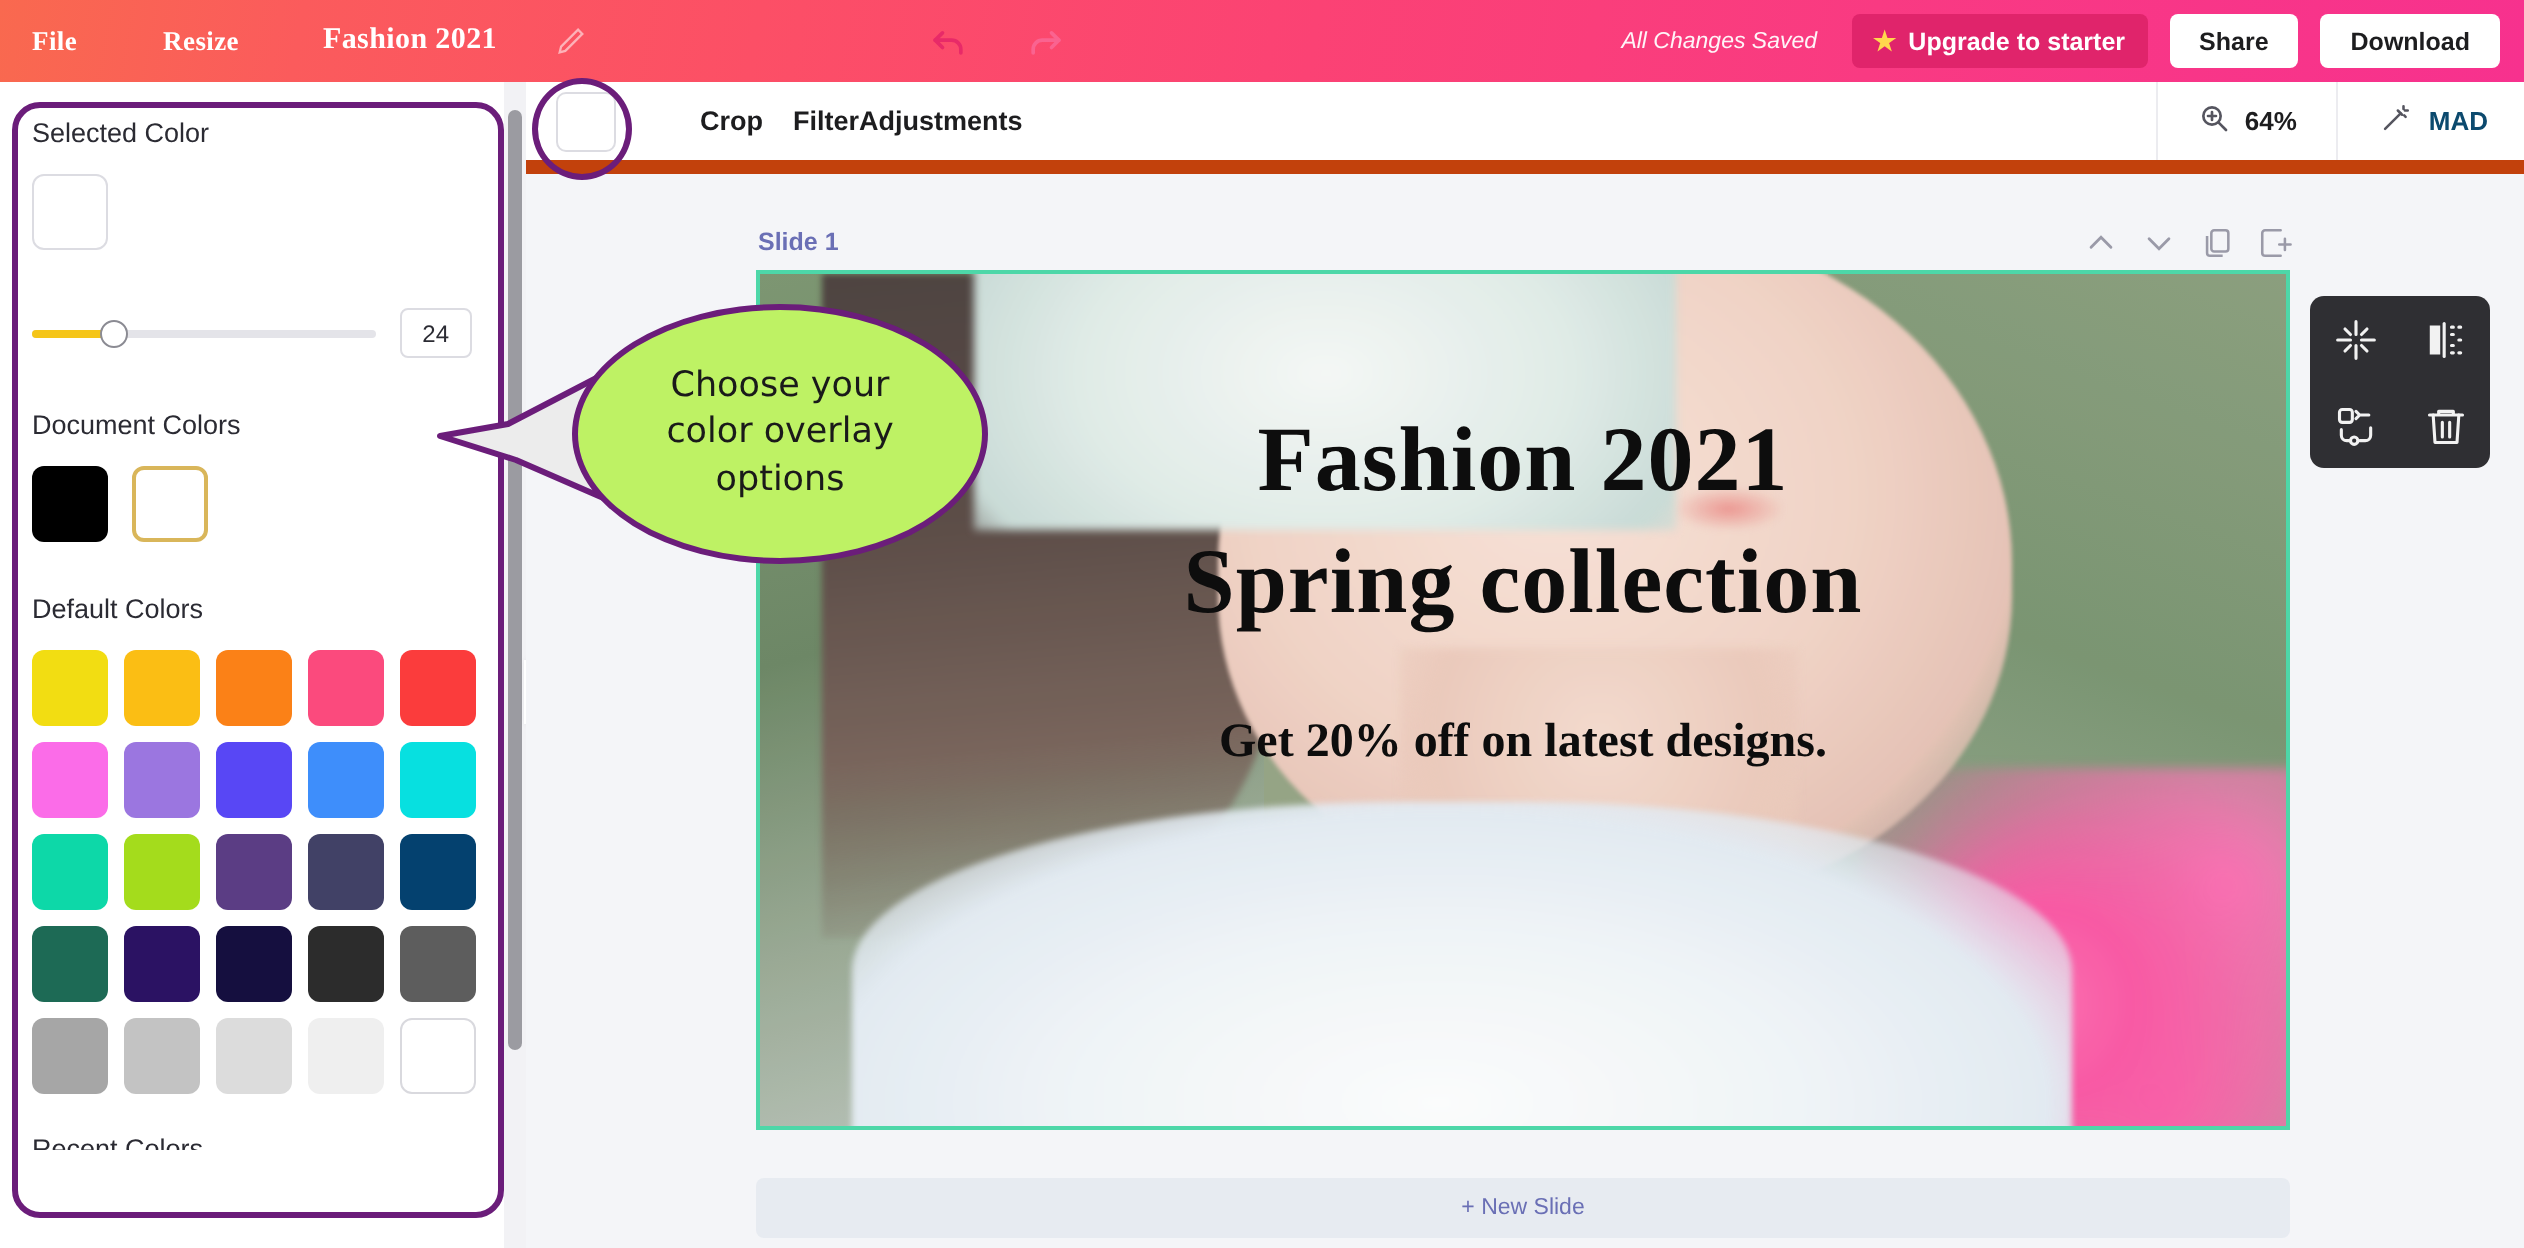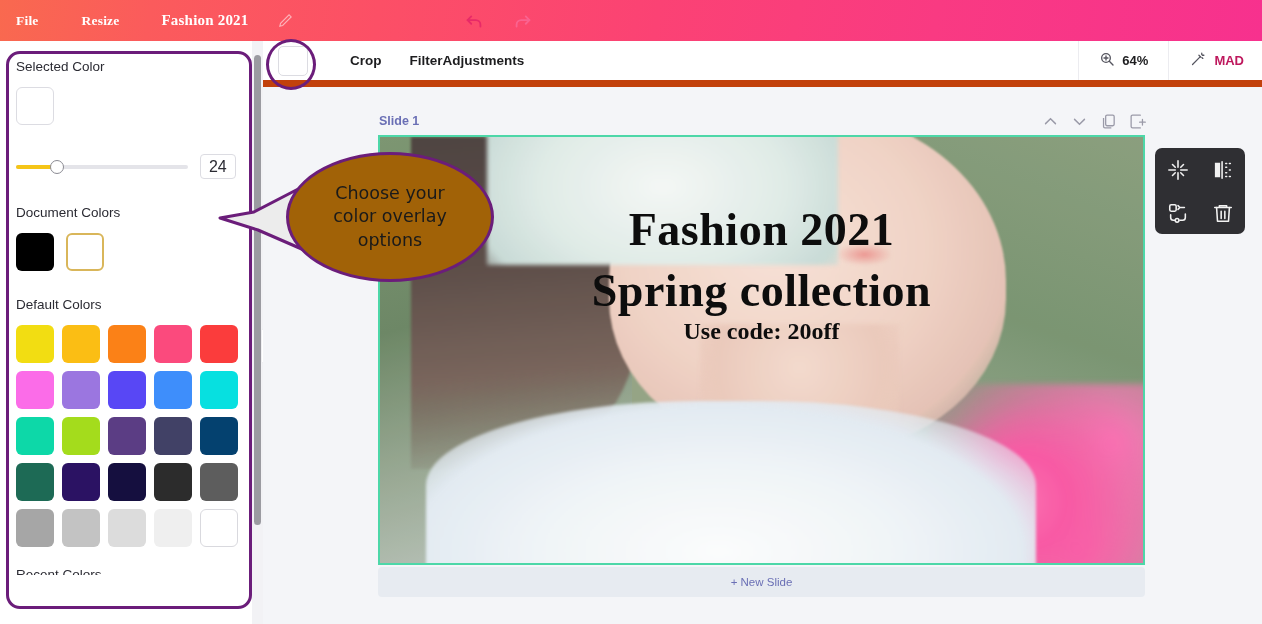--- a/index.html
+++ b/index.html
@@ -58,33 +58,33 @@
   }
   .swatch-btn {
     width: 30px; height: 30px; border: 1px solid #dcdce2; border-radius: 5px;
     background: #ffffff; margin-left: 15px; cursor: pointer; flex: none;
   }
   .sb-item {
     font-size: 13.5px; font-weight: bold; color: #1d1d1f;
     cursor: pointer; white-space: nowrap;
   }
   .sb-crop { margin-left: 42px; }
-  .sb-filter { margin-left: 28px; }
+  .sb-filter { margin-left: 15px; }
   .sb-adj { }
   .sb-right { margin-left: auto; display: flex; align-items: flex-start; height: 100%; }
   .zoomwrap {
     display: flex; align-items: center; gap: 7px; padding: 0 20px;
     border-left: 1px solid #ececf0; height: 100%; cursor: pointer;
   }
   .zoomwrap span { font-size: 13px; font-weight: bold; color: #1d1d1f; }
   .madwrap {
     display: flex; align-items: center; gap: 8px; padding: 0 18px 0 20px;
     border-left: 1px solid #ececf0; height: 100%; cursor: pointer;
   }
-  .madwrap span { font-size: 13px; font-weight: bold; color: #be185d; }
+  .madwrap span { font-size: 13px; font-weight: bold; color: #0c4a6e; }
 
   
   .leftpanel {
     position: absolute; left: 0; top: 41px; width: 252px; height: 534px;
     background: #ffffff; overflow: hidden;
   }
   .lp-inner { padding: 18px 16px 0 16px; }
   .lp-label {
     font-size: 13.5px; color: #2b2b33; margin-bottom: 13px;
   }
@@ -104,21 +104,21 @@
   }
   .slider-knob {
     position: absolute; top: 50%; width: 14px; height: 14px;
     margin-top: -7px; margin-left: -7px;
     background: #ffffff; border: 1.6px solid #8b8b93;
     border-radius: 50%; cursor: pointer;
   }
   .opacity-val {
     width: 38px; height: 25px; border: 1px solid #dcdce2; border-radius: 4px;
     display: flex; align-items: center; justify-content: center;
-    font-size: 16px; color: #2b2b33; background: #ffffff;
+    font-size: 12px; color: #2b2b33; background: #ffffff;
   }
   .lp-gap2 { height: 26px; }
   .doc-row { display: flex; gap: 12px; }
   .doc-sw {
     width: 38px; height: 38px; border-radius: 6px; cursor: pointer;
   }
   .lp-gap3 { height: 26px; }
   .grid {
     display: grid; grid-template-columns: repeat(5, 38px);
     gap: 8px 8px;
@@ -217,41 +217,41 @@
 
   .float-tools {
     position: absolute; left: 892px; top: 61px; width: 90px; height: 86px;
     background: #2f2f33; border-radius: 7px;
     display: grid; grid-template-columns: 1fr 1fr; grid-template-rows: 1fr 1fr;
     place-items: center;
   }
   .ft-ico { width: 22px; height: 22px; cursor: pointer; display: block; }
 
   .new-slide {
-    position: absolute; left: 115px; top: 480px; width: 767px; height: 30px;
+    position: absolute; left: 115px; top: 502px; width: 767px; height: 30px;
     background: #e7ebf1; border-radius: 4px;
     display: flex; align-items: center; justify-content: center;
     font-size: 11.5px; color: #6a6fb5; cursor: pointer;
   }
 
   
   .anno-ellipse {
     position: absolute; left: 266px; top: 39px; width: 50px; height: 51px;
     border: 3px solid #6b1d7a; border-radius: 50%;
     pointer-events: none; z-index: 60;
   }
   .anno-panel {
     position: absolute; left: 6px; top: 51px; width: 246px; height: 558px;
     border: 3px solid #6b1d7a; border-radius: 14px;
     pointer-events: none; z-index: 60;
   }
   .callout { position: absolute; left: 218px; top: 152px; z-index: 61; }
   .callout-body {
     position: absolute; left: 68px; top: 0; width: 208px; height: 130px;
-    background: #a16207; border: 3px solid #6b1d7a; border-radius: 50%;
+    background: #bef264; border: 3px solid #6b1d7a; border-radius: 50%;
     display: flex; align-items: center; justify-content: center; text-align: center;
     font-family: "DejaVu Sans", sans-serif;
     font-size: 17.5px; color: #1a1a1a; line-height: 1.32;
     padding: 0 22px;
   }
   .callout-tail { position: absolute; left: 0; top: 26px; }
 </style>
 </head>
 <body>
 
@@ -272,20 +272,29 @@
           <path d="M9 7L5 11l4 4"></path>
             <path d="M5 11h9a5 5 0 0 1 5 5v2"></path>
         </svg>
       </span>
       <span>
         <svg class="tb-ico" viewBox="0 0 24 24" fill="none" stroke="#fa6390" stroke-width="2" stroke-linecap="round" stroke-linejoin="round">
           <path d="M15 7l4 4-4 4"></path>
             <path d="M19 11h-9a5 5 0 0 0-5 5v2"></path>
         </svg>
       </span>
+    </div>
+    <div class="tb-right">
+      <div class="saved">All Changes Saved</div>
+      <button class="upgrade">
+        <span class="star">★</span>
+        <span>Upgrade to starter</span>
+      </button>
+      <button class="wbtn">Share</button>
+      <button class="wbtn">Download</button>
     </div>
   </div>
 
   <div class="subbar">
     <div class="swatch-btn"></div>
     <div class="sb-item sb-crop">Crop</div>
     <div class="sb-item sb-filter">Filter</div>
     <div class="sb-item sb-adj">Adjustments</div>
     <div class="sb-right">
       <div class="zoomwrap">
@@ -405,21 +414,21 @@
         <div class="ph-face"></div>
           <div class="ph-neck"></div>
         <div class="ph-lip"></div>
           <div class="ph-hat"></div>
         <div class="ph-shirt"></div>
           <div class="ph-overlay"></div>
       </div>
       <div class="canvas-text">
         <div class="ct-h1">Fashion 2021</div>
         <div class="ct-h2">Spring collection</div>
-        <div class="ct-p2">Use code: 20off</div>
+        <div class="ct-p1">Get 20% off on latest designs.</div>
       </div>
     </div>
 
     <div class="float-tools">
       <span>
         <svg class="ft-ico" viewBox="0 0 24 24" fill="none" stroke="#f2f2f2" stroke-width="1.7" stroke-linecap="round">
           <path d="M12 2v7M12 15v7M2 12h7M15 12h7"></path>
           <path d="M6 6l3 3M18 6l-3 3M6 18l3-3M18 18l-3-3"></path>
         </svg>
       </span>

